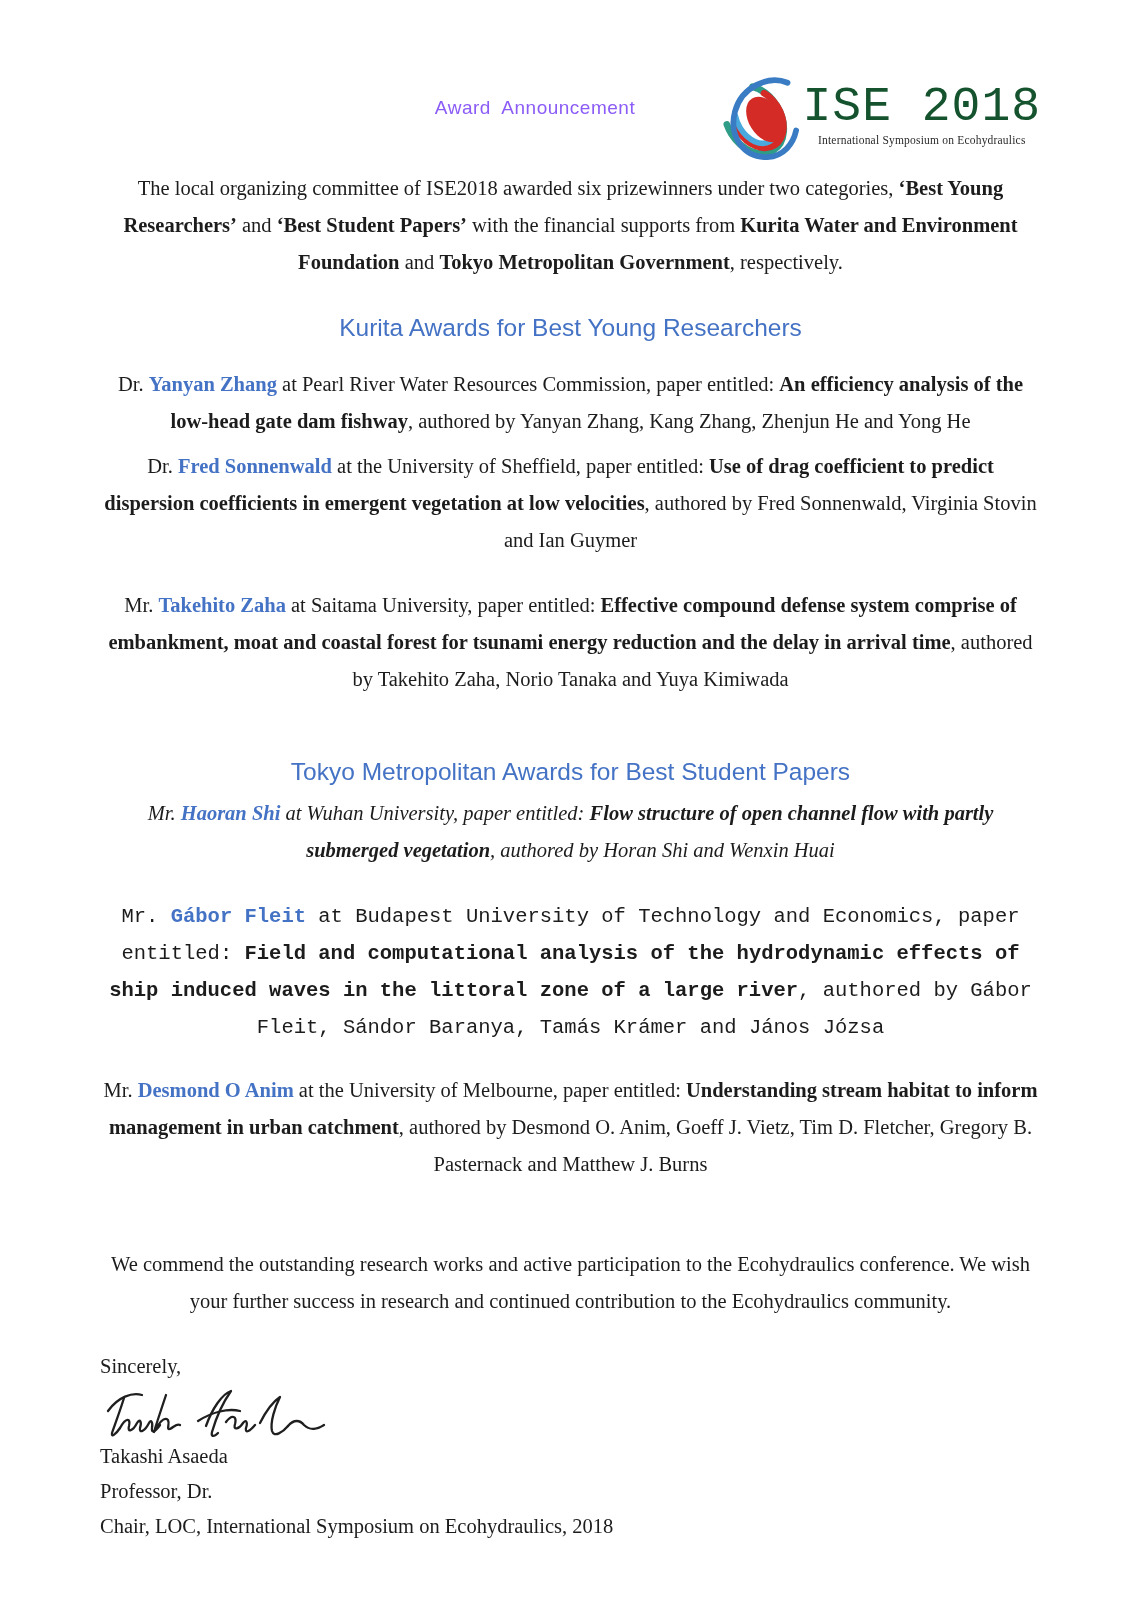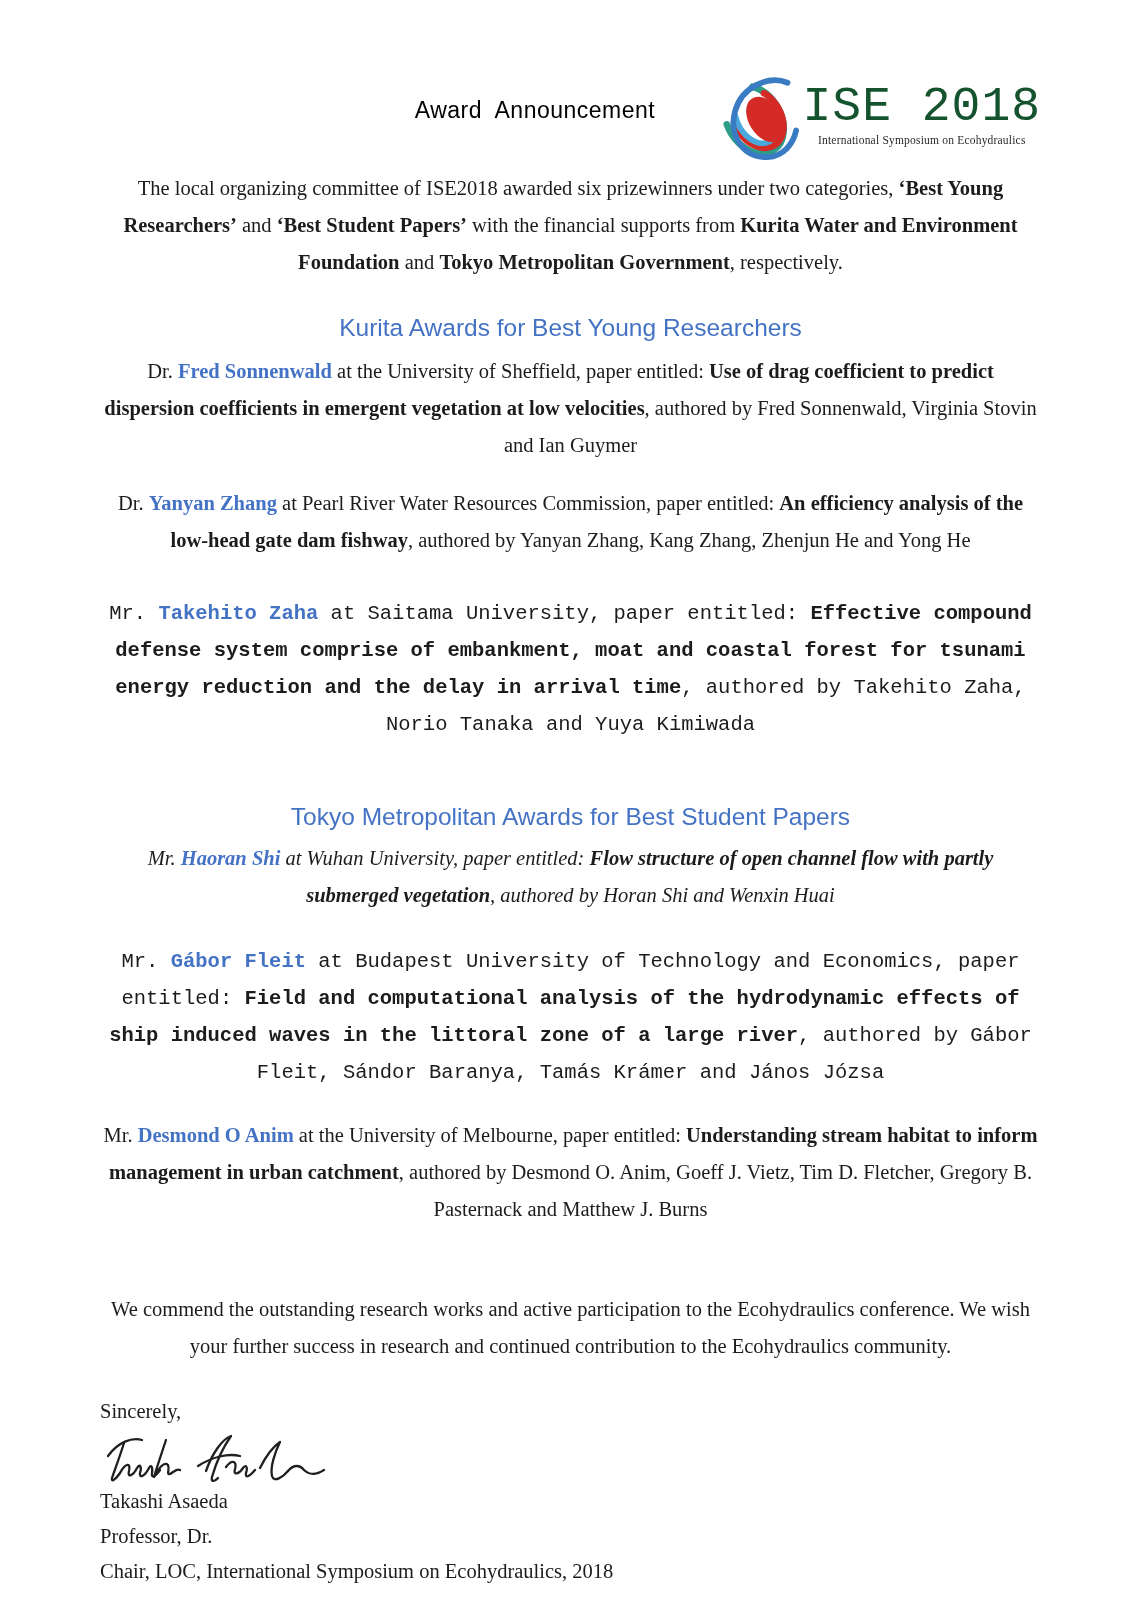--- a/index.html
+++ b/index.html
@@ -10,21 +10,21 @@
     overflow: hidden;
   }
   .content { padding: 0 100px; }
 
   
   .header { position: relative; height: 170px; }
   .doc-title {
     position: absolute; top: 97px; left: 0; width: 870px;
     margin: 0; text-align: center;
     font-family: "Liberation Sans", sans-serif;
-    font-size: 23px; font-weight: 400; color: #000000;
+    font-size: 19px; font-weight: 400; color: #8b5cf6;
     white-space: pre; letter-spacing: 0.5px;
   }
   .logo { position: absolute; top: 73px; right: 0; display: flex; align-items: flex-start; }
   .logo-mark { width: 84px; height: 92px; flex: 0 0 auto; }
   .logo-textcol { margin-left: 4px; padding-top: 10px; }
   .logo-wordmark {
     font-family: Liberation Mono, monospace;
     font-size: 48px; line-height: 48px; color: #14532d; letter-spacing: 1px;
     white-space: nowrap;
   }
@@ -45,21 +45,21 @@
   .section-heading {
     margin: 0; text-align: center;
     font-family: "Liberation Sans", sans-serif;
     font-size: 24.5px; font-weight: 400;
     line-height: 34px;
     color: var(--accent, #4472C4);
   }
   .mt8   { margin-top: 8px; }
   .mt21  { margin-top: 21px; }
   .mt26  { margin-top: 26px; }
-  .mt28  { margin-top: 36px; font-family: Liberation Mono, monospace; }
+  .mt28  { margin-top: 28px; }
   .mt29  { margin-top: 29px; font-family: Liberation Mono, monospace; }
   .mt30  { margin-top: 30px; }
   .mt57  { margin-top: 57px; }
   .mt6   { margin-top: 6px; font-style: italic; }
   .mt63  { margin-top: 63px; }
 
   
   .salutation { margin: 28px 0 0; font-size: 20.5px; line-height: 37px; }
   .signature-wrap { height: 54px; margin: 0 0 0 2px; }
   .sig-line { margin: 0; font-size: 20.5px; line-height: 35px; }
@@ -85,22 +85,22 @@
       <div class="logo-textcol">
         <div class="logo-wordmark">ISE 2018</div>
         <div class="logo-subtitle">International Symposium on Ecohydraulics</div>
       </div>
     </div>
   </div>
 
   <p class="para"><span class="seg-n">The local organizing committee of ISE2018 awarded six prizewinners under two categories, </span><span class="seg-b">‘Best Young Researchers’</span><span class="seg-n"> and </span><span class="seg-b">‘Best Student Papers’</span><span class="seg-n"> with the financial supports from </span><span class="seg-b">Kurita Water and Environment Foundation</span><span class="seg-n"> and </span><span class="seg-b">Tokyo Metropolitan Government</span><span class="seg-n">, respectively.</span></p>
 
   <h2 class="section-heading mt30">Kurita Awards for Best Young Researchers</h2>
+  <p class="para mt21"><span class="seg-n">Dr. </span><span class="seg-name">Yanyan Zhang</span><span class="seg-n"> at Pearl River Water Resources Commission, paper entitled: </span><span class="seg-b">An efficiency analysis of the low-head gate dam fishway</span><span class="seg-n">, authored by Yanyan Zhang, Kang Zhang, Zhenjun He and Yong He</span></p>
   <p class="para mt8"><span class="seg-n">Dr. </span><span class="seg-name">Fred Sonnenwald</span><span class="seg-n"> at the University of Sheffield, paper entitled: </span><span class="seg-b">Use of drag coefficient to predict dispersion coefficients in emergent vegetation at low velocities</span><span class="seg-n">, authored by Fred Sonnenwald, Virginia Stovin and Ian Guymer</span></p>
-  <p class="para mt21"><span class="seg-n">Dr. </span><span class="seg-name">Yanyan Zhang</span><span class="seg-n"> at Pearl River Water Resources Commission, paper entitled: </span><span class="seg-b">An efficiency analysis of the low-head gate dam fishway</span><span class="seg-n">, authored by Yanyan Zhang, Kang Zhang, Zhenjun He and Yong He</span></p>
   <p class="para mt28"><span class="seg-n">Mr. </span><span class="seg-name">Takehito Zaha</span><span class="seg-n"> at Saitama University, paper entitled: </span><span class="seg-b">Effective compound defense system comprise of embankment, moat and coastal forest for tsunami energy reduction and the delay in arrival time</span><span class="seg-n">, authored by Takehito Zaha, Norio Tanaka and Yuya Kimiwada</span></p>
 
   <h2 class="section-heading mt57">Tokyo Metropolitan Awards for Best Student Papers</h2>
   <p class="para mt6"><span class="seg-n">Mr. </span><span class="seg-name">Haoran Shi</span><span class="seg-n"> at Wuhan University, paper entitled: </span><span class="seg-b">Flow structure of open channel flow with partly submerged vegetation</span><span class="seg-n">, authored by Horan Shi and Wenxin Huai</span></p>
   <p class="para mt29"><span class="seg-n">Mr. </span><span class="seg-name">Gábor Fleit</span><span class="seg-n"> at Budapest University of Technology and Economics, paper entitled: </span><span class="seg-b">Field and computational analysis of the hydrodynamic effects of ship induced waves in the littoral zone of a large river</span><span class="seg-n">, authored by Gábor Fleit, Sándor Baranya, Tamás Krámer and János Józsa</span></p>
   <p class="para mt26"><span class="seg-n">Mr. </span><span class="seg-name">Desmond O Anim</span><span class="seg-n"> at the University of Melbourne, paper entitled: </span><span class="seg-b">Understanding stream habitat to inform management in urban catchment</span><span class="seg-n">, authored by Desmond O. Anim, Goeff J. Vietz, Tim D. Fletcher, Gregory B. Pasternack and Matthew J. Burns</span></p>
 
   <p class="para mt63">We commend the outstanding research works and active participation to the Ecohydraulics conference. We wish your further success in research and continued contribution to the Ecohydraulics community.</p>
 
   <p class="salutation">Sincerely,</p>

